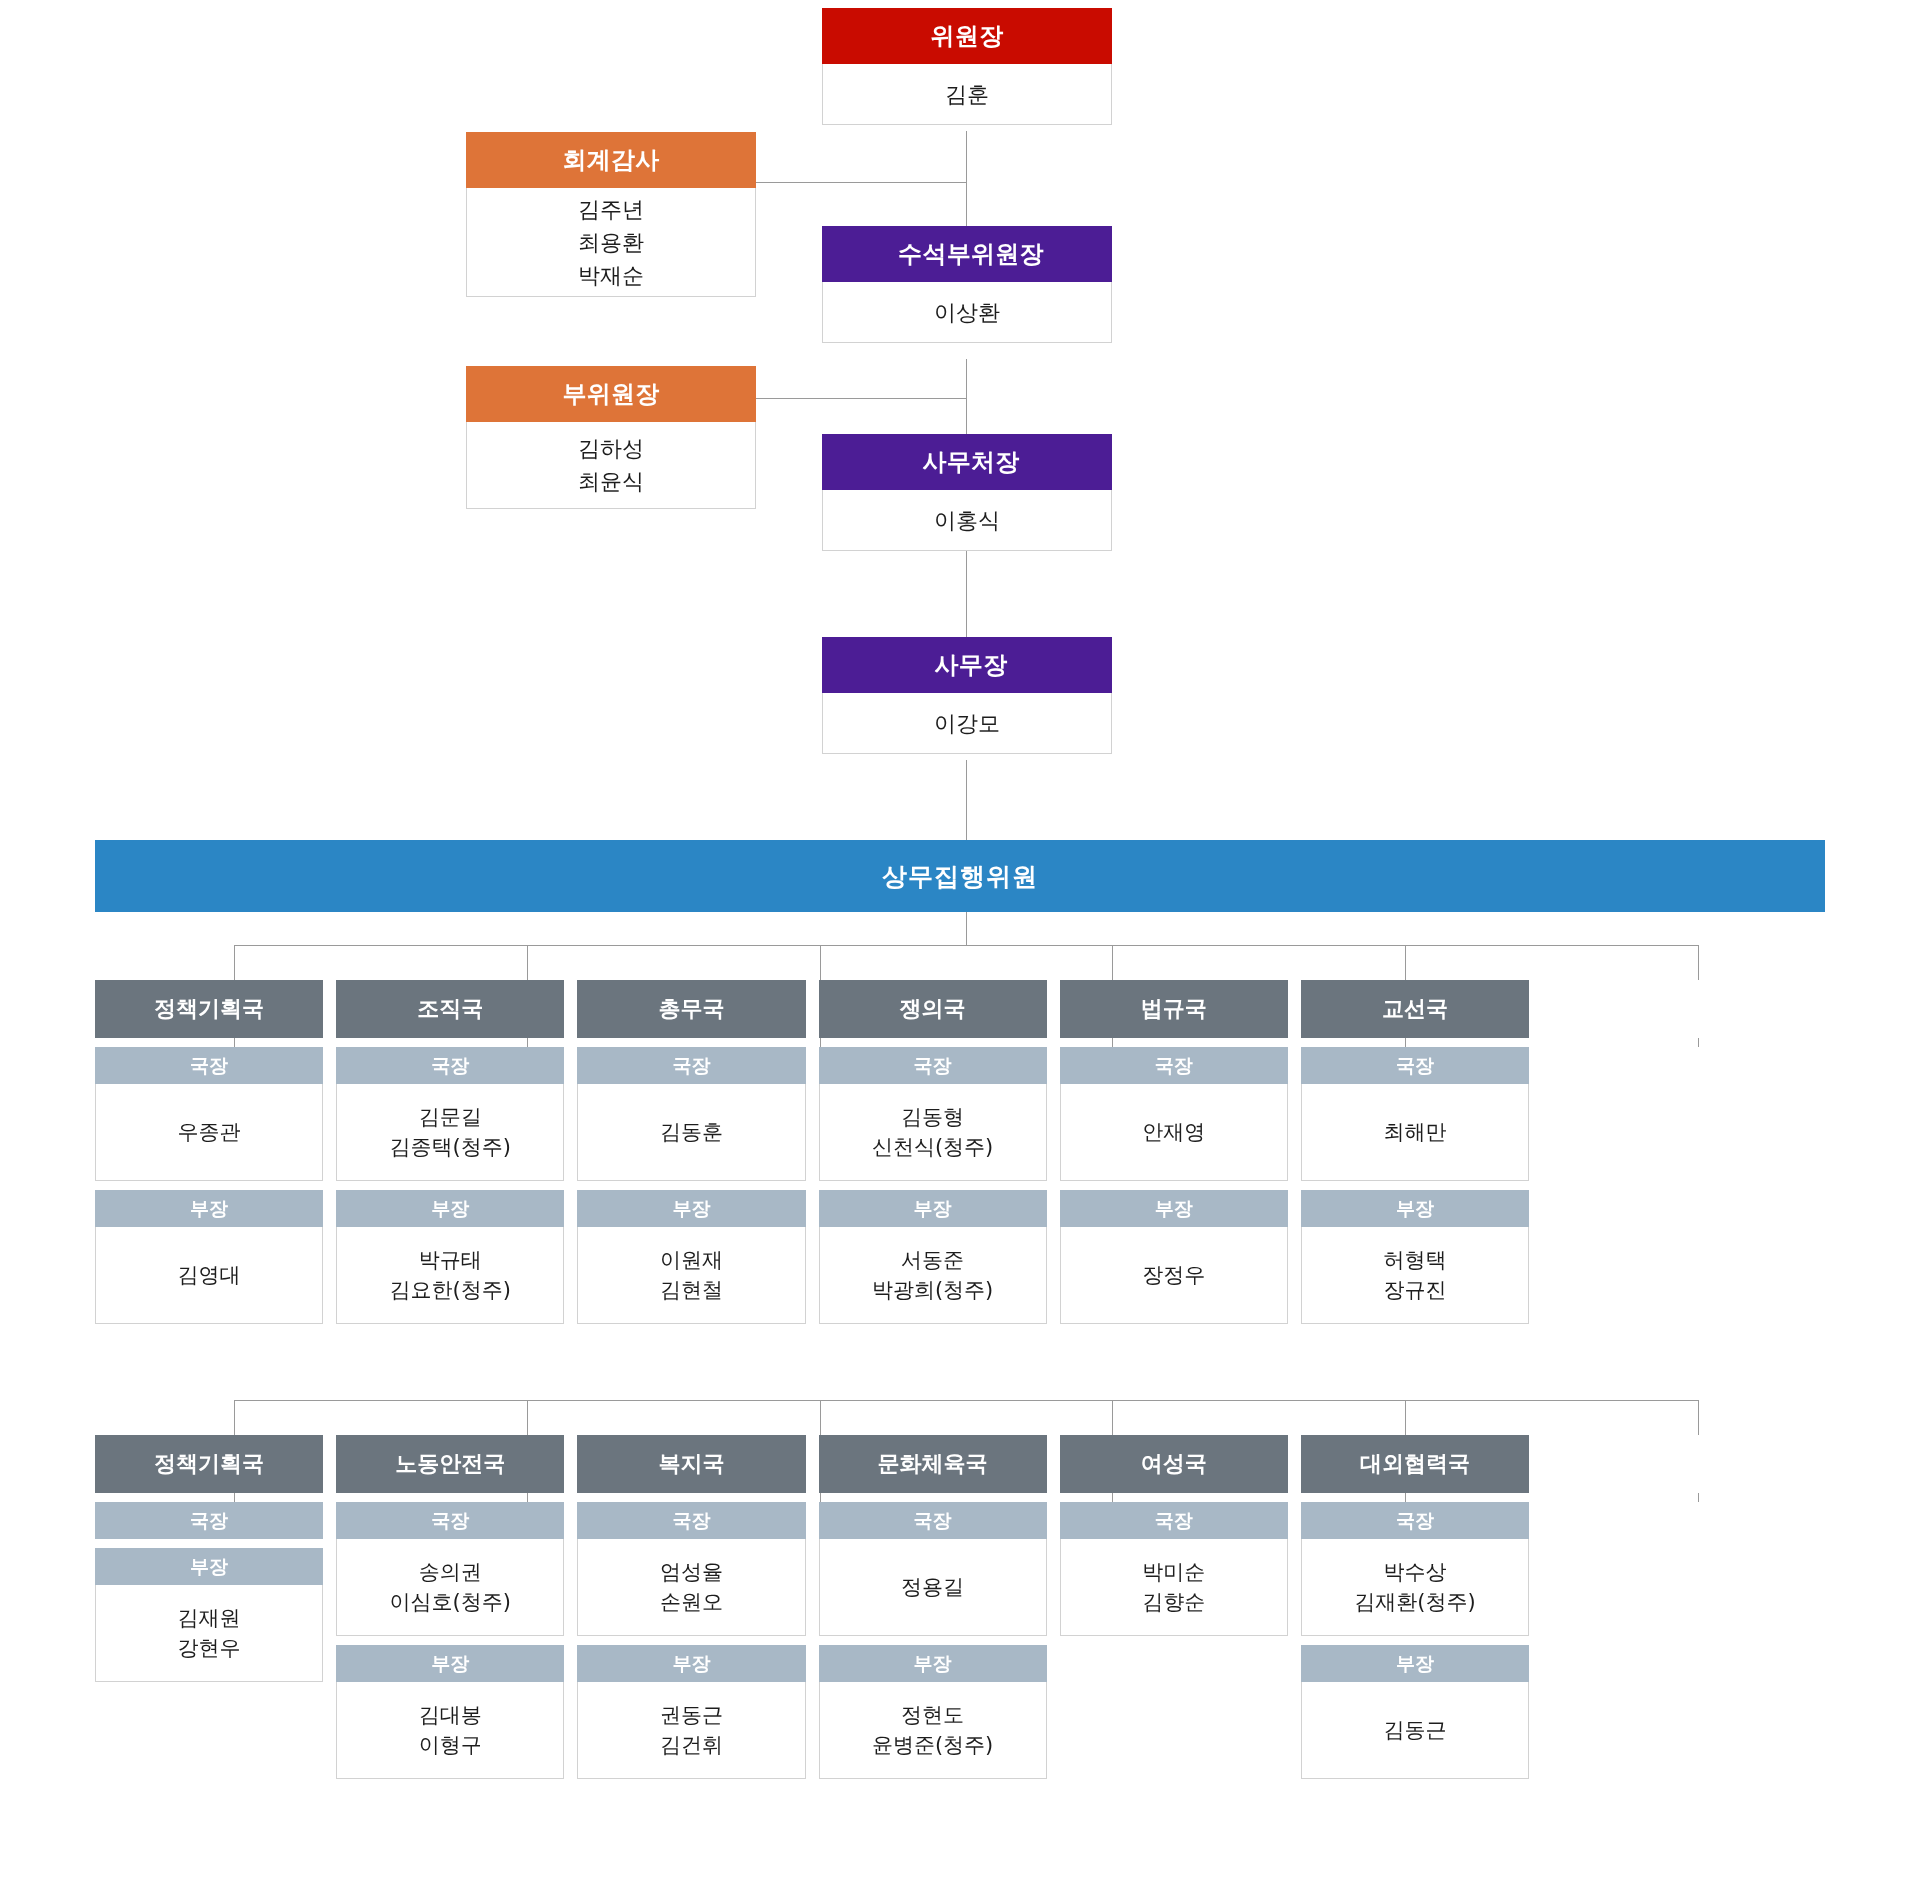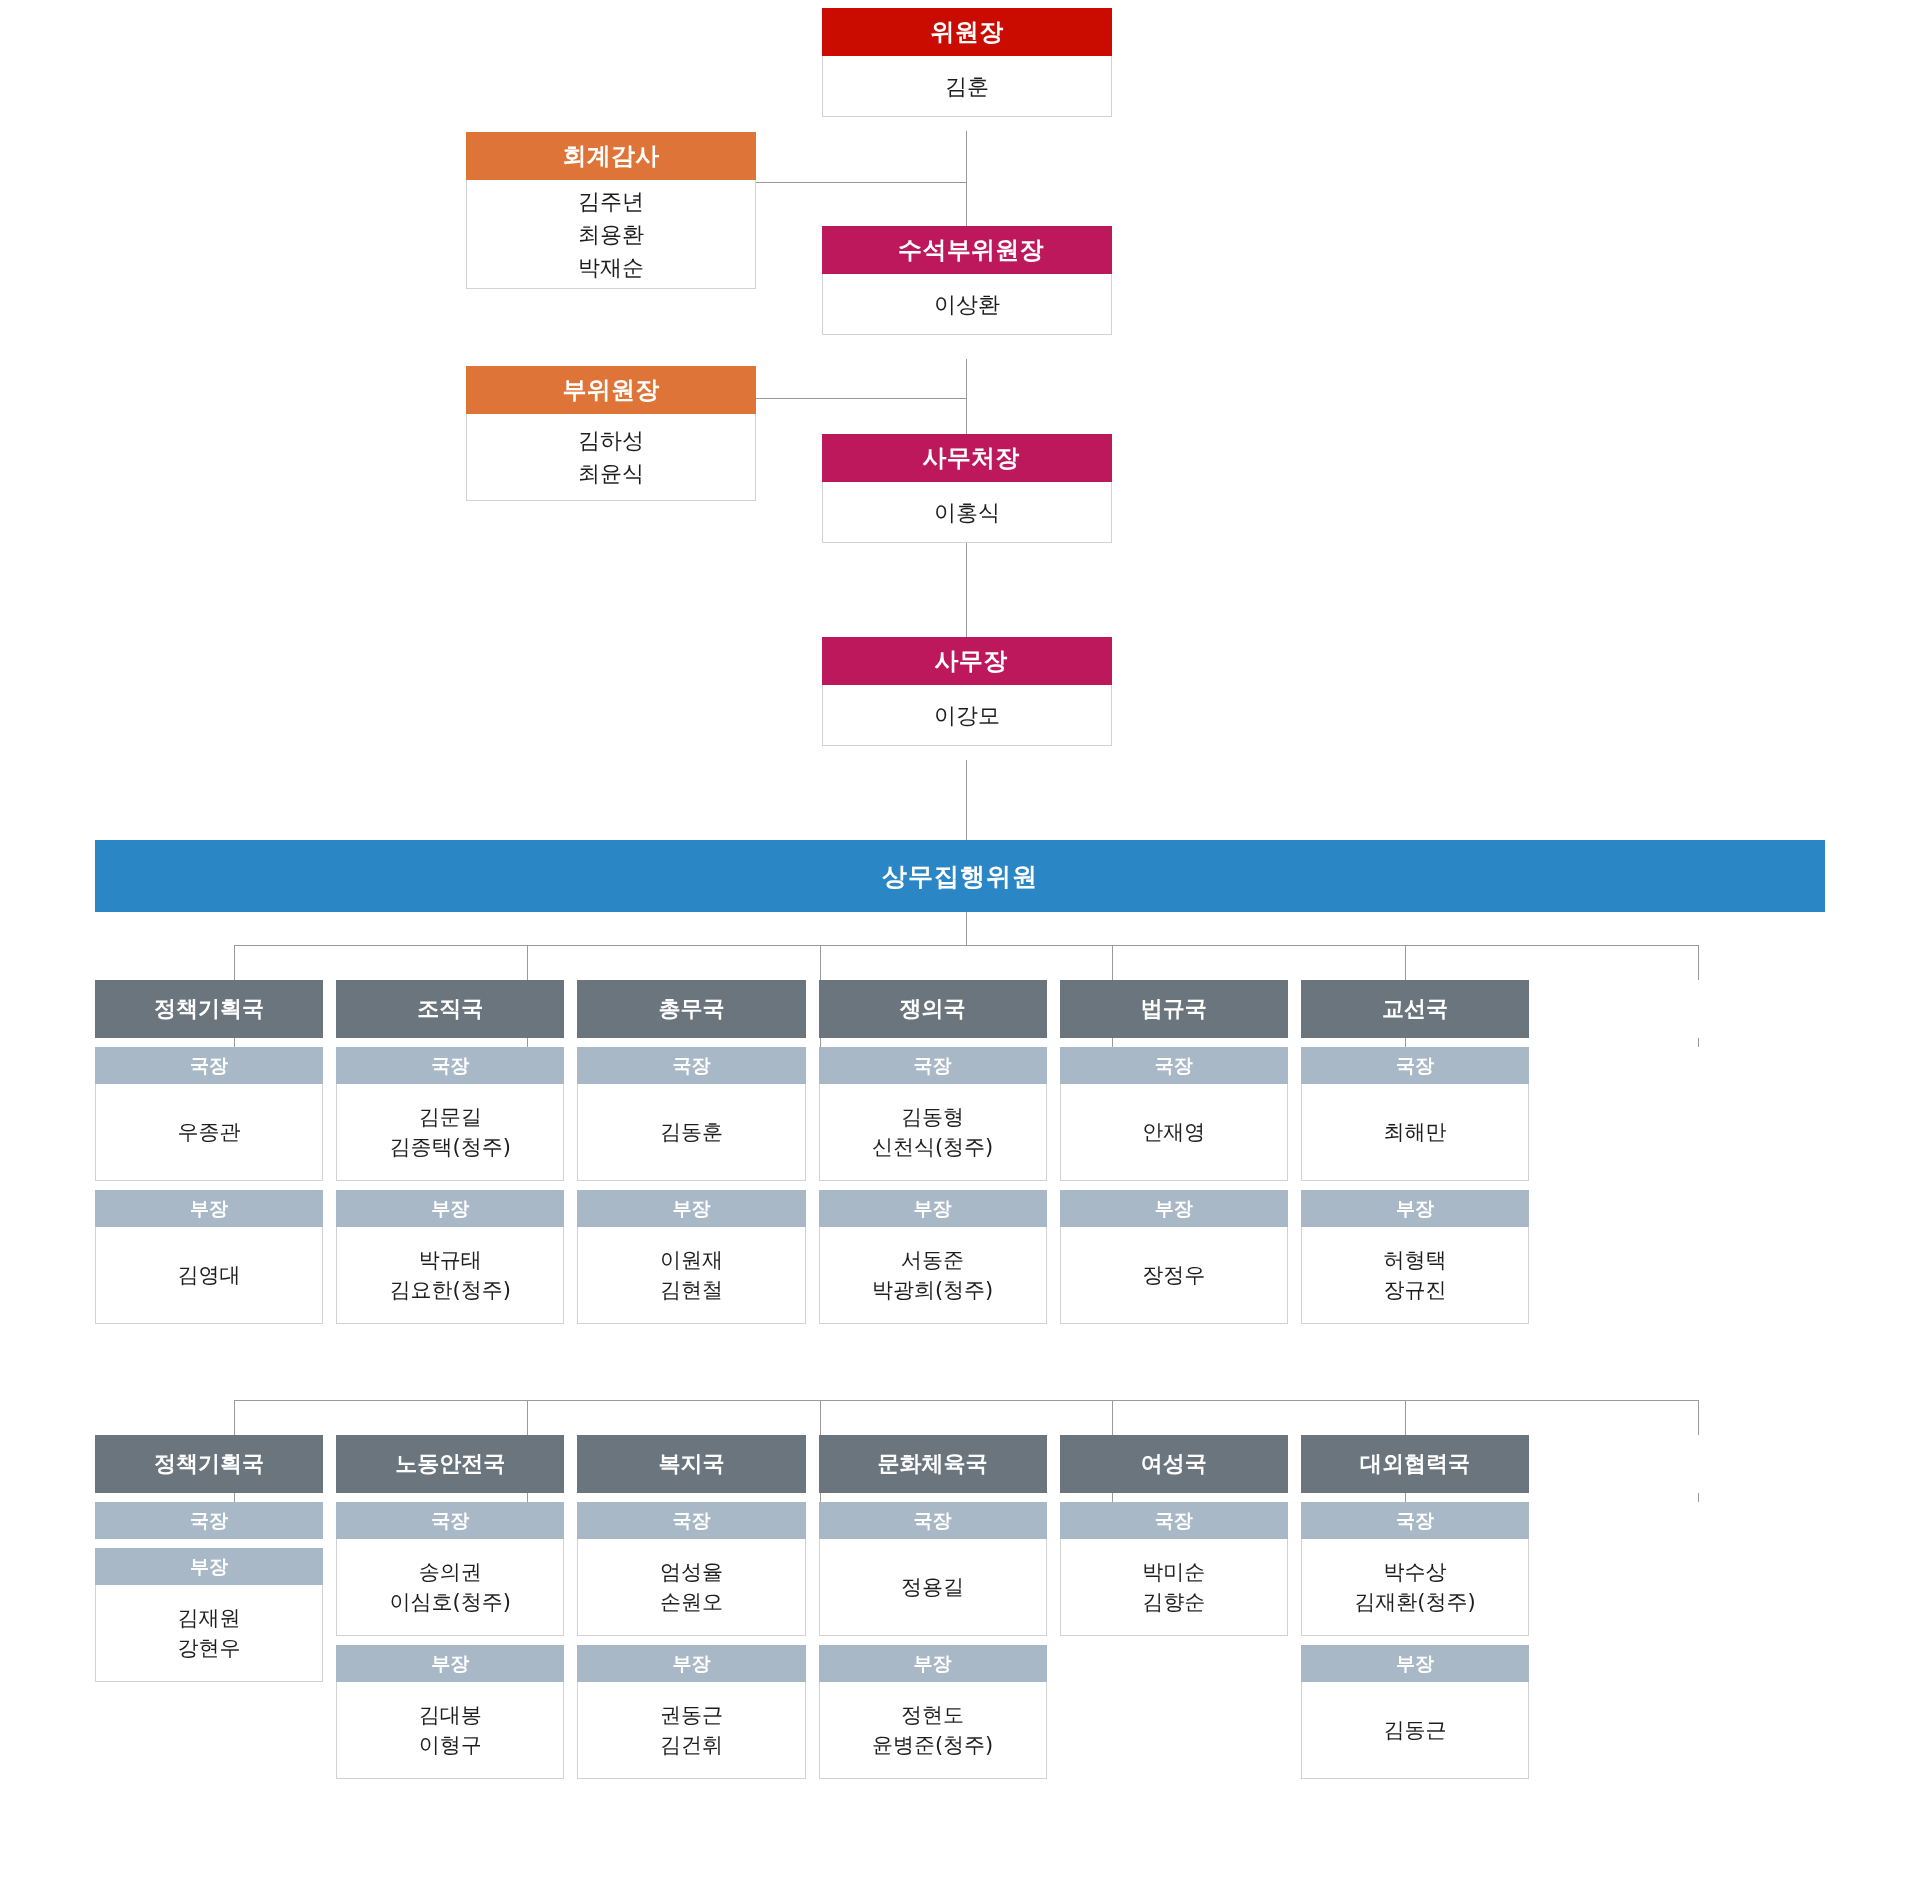--- a/index.html
+++ b/index.html
@@ -41,25 +41,25 @@
     flex-direction: column;
     align-items: center;
     justify-content: center;
     line-height: 1.5;
   }
   .node-body .pname { display: block; white-space: nowrap; }
 
   
   .hdr-red   { background: #c90b00; }
   .hdr-orange{ background: #de7438; }
-  .hdr-brown { background: #be185d; padding-left: 8px; }
+  .hdr-brown { background: #4c1d95; padding-left: 8px; }
 
   
   .top-node { width: 290px; }
-  .top-node .node-header { height: 48px; font-size: 24px; }
+  .top-node .node-header { height: 56px; font-size: 24px; }
   .top-node .node-body   { height: 61px; font-size: 22px; }
   .top-node.tall .node-body { height: 109px; }
   .top-node.tall2 .node-body { height: 87px; }
 
   
   .vline { position: absolute; width: 1px; background: #9a9a9a; }
   .hline { position: absolute; height: 1px; background: #9a9a9a; }
 
   
   #exec-bar {

